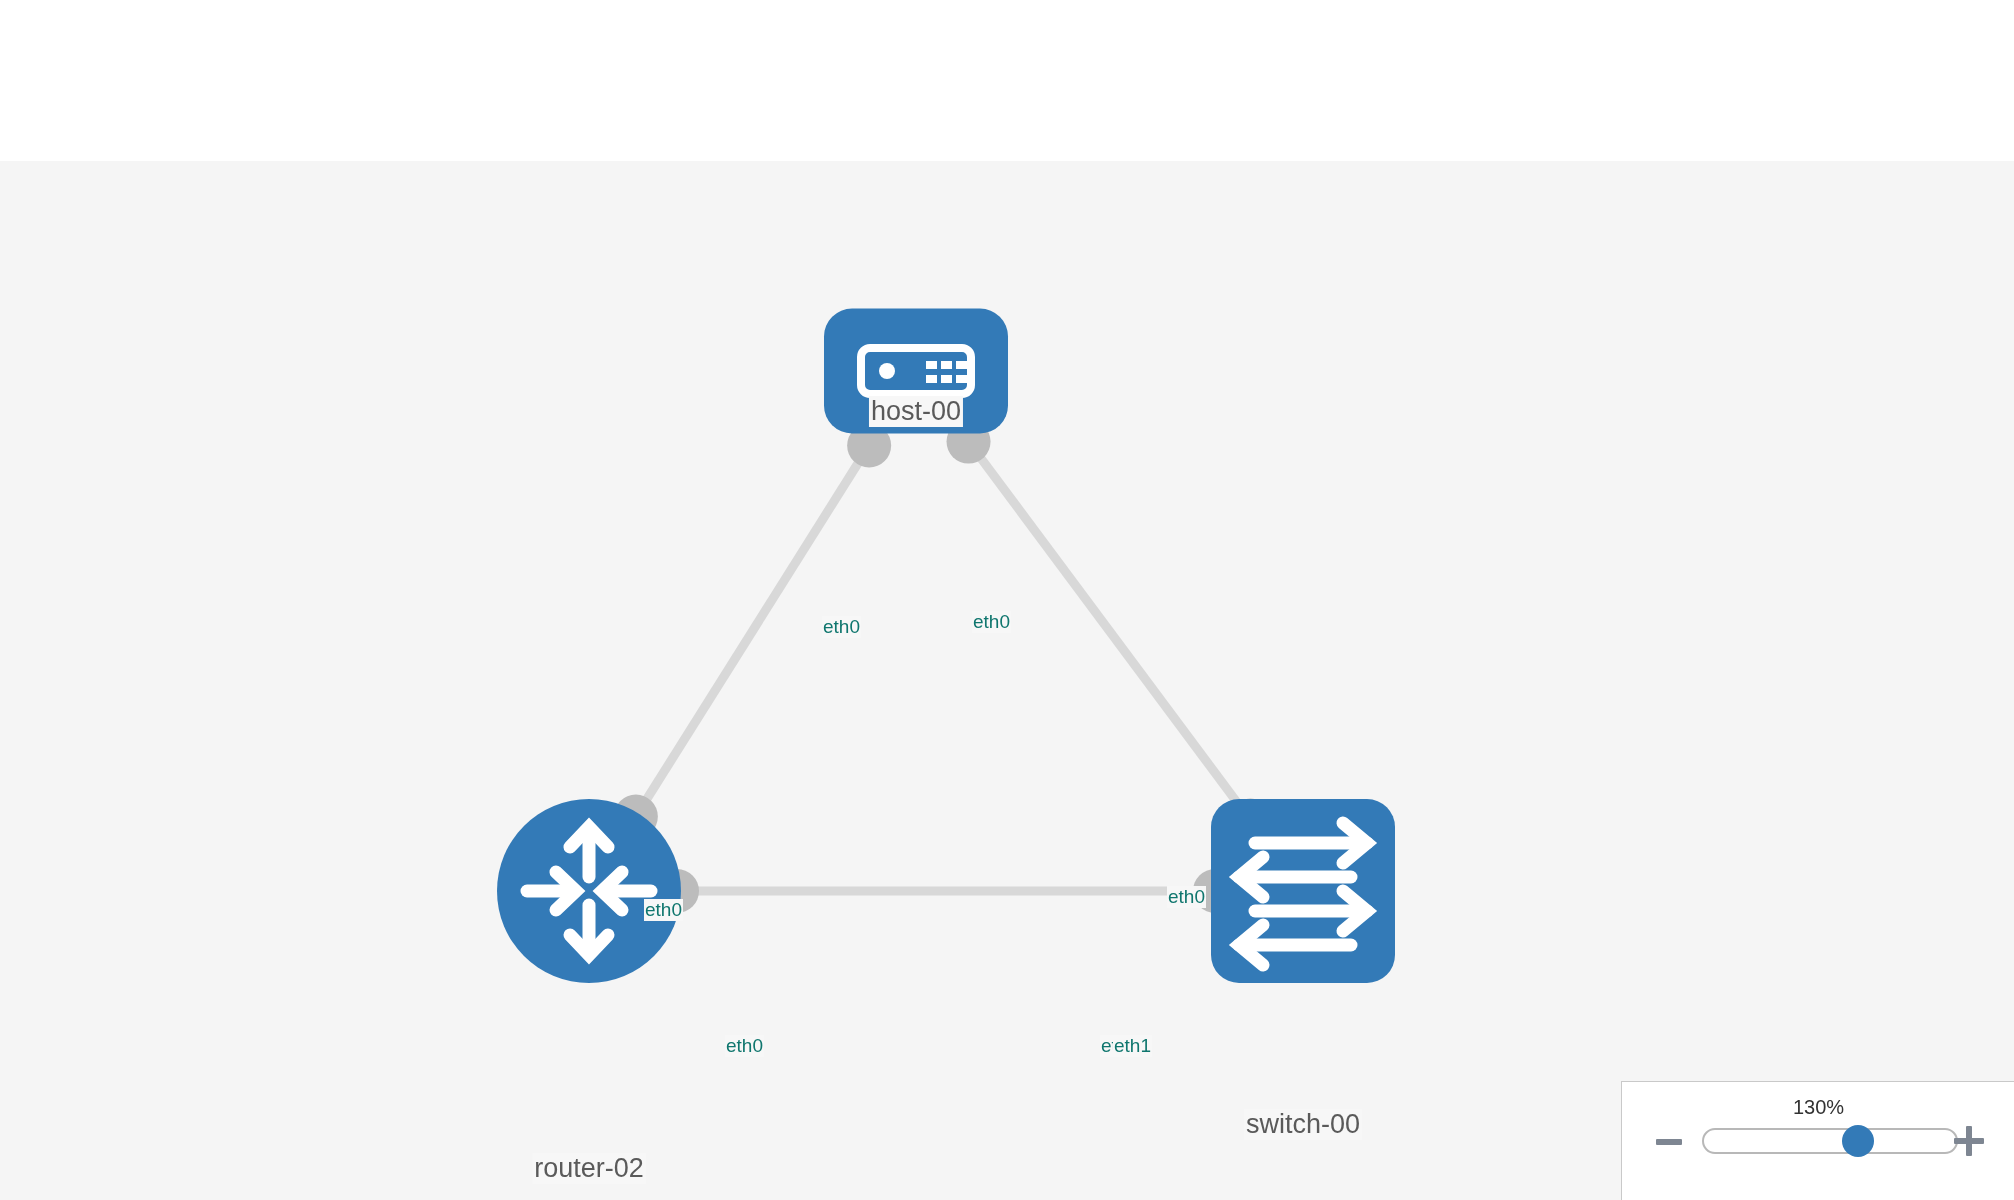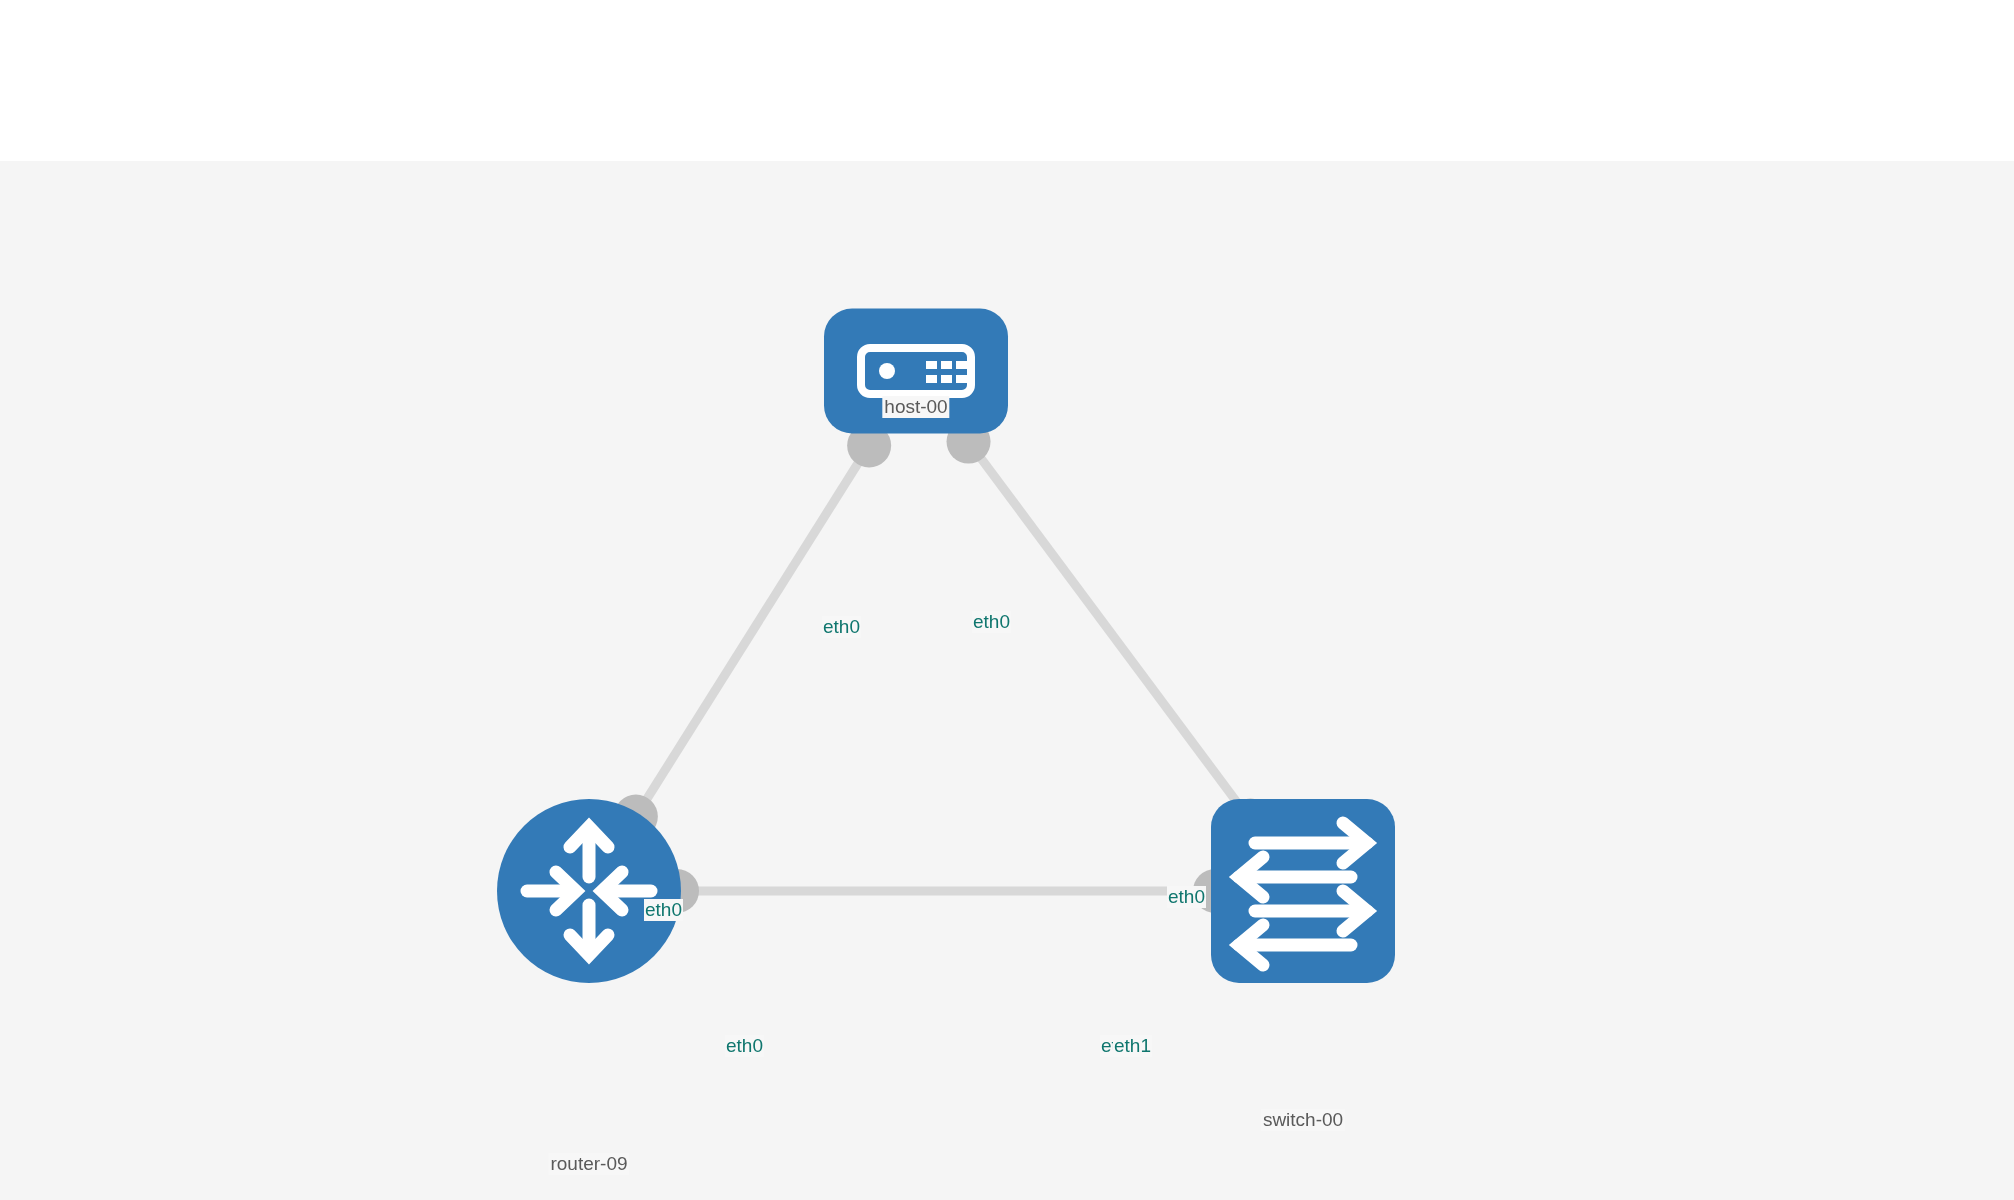--- a/index.html
+++ b/index.html
@@ -78,21 +78,21 @@
   .canvas {
     position: absolute; left: 0; top: 161px;
     width: 2014px; height: 1039px;
     background: #f5f5f5;
     overflow: hidden;
   }
   #topology-svg { position: absolute; left: 0; top: 0; }
 
   .node-label {
     position: absolute;
-    font-size: 19px; color: #5a5a5a;
+    font-size: 27px; color: #5a5a5a;
     background: #f7f7f7;
     white-space: nowrap;
     transform: translateX(-50%);
     padding: 0 2px;
   }
   .iface-label {
     position: absolute;
     font-size: 19px; color: #0f766e;
     background: #f7f7f7;
     white-space: nowrap;
@@ -194,26 +194,33 @@
             <path d="M1263 696 L1239 716 L1263 736" style="stroke:#fff;stroke-width:13;stroke-linecap:round;fill:none"></path>
             <path d="M1255 750 L1367 750" style="stroke:#fff;stroke-width:13;stroke-linecap:round;fill:none"></path>
             <path d="M1343 730 L1367 750 L1343 770" style="stroke:#fff;stroke-width:13;stroke-linecap:round;fill:none"></path>
             <path d="M1351 784 L1239 784" style="stroke:#fff;stroke-width:13;stroke-linecap:round;fill:none"></path>
             <path d="M1263 764 L1239 784 L1263 804" style="stroke:#fff;stroke-width:13;stroke-linecap:round;fill:none"></path>
           </g>
         </g>
     </svg>
 
     <div class="node-label" id="label-host-00" style="left:916px; top:235px;">host-00</div>
-    <div class="node-label" id="label-router-00" style="left:589px; top:992px;">router-09</div>
+    <div class="node-label" id="label-router-00" style="left:589px; top:992px;">router-02</div>
     <div class="node-label" id="label-switch-00" style="left:1303px; top:948px;">switch-00</div>
 
     <div class="iface-label" style="left:822px; top:455px;">eth0</div>
     <div class="iface-label" style="left:972px; top:450px;">eth0</div>
     <div class="iface-label" style="left:644px; top:738px;">eth0</div>
     <div class="iface-label" style="left:1167px; top:725px;">eth0</div>
     <div class="iface-label" style="left:1100px; top:874px;">eth0</div>
     <div class="iface-label" style="left:1113px; top:874px;">eth1</div>
     <div class="iface-label" style="left:725px; top:874px;">eth0</div>
   </div>
 
+  <div class="zoom-panel">
+    <div class="zoom-value">130%</div>
+    <div class="zoom-minus"></div>
+    <div class="zoom-track"></div>
+    <div class="zoom-thumb" id="zoom-thumb" style="left: 220.16px;"></div>
+    <div class="zoom-plus"></div>
+  </div>
 
 </div>
 
 </body></html>

